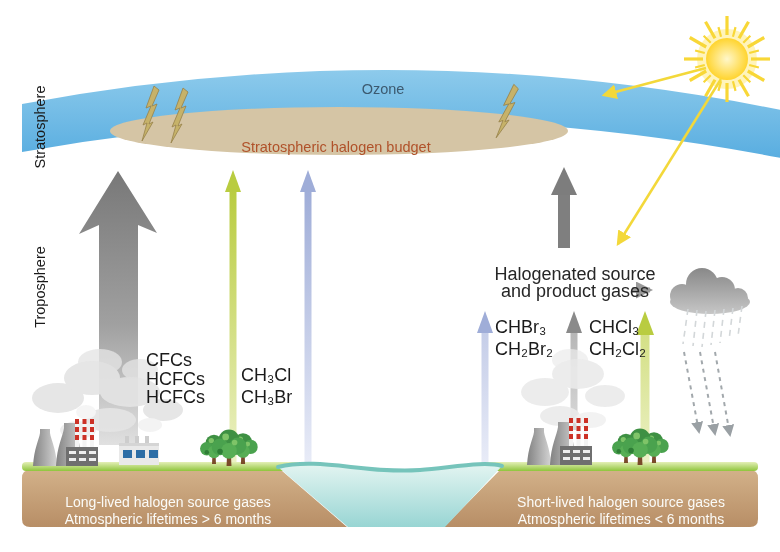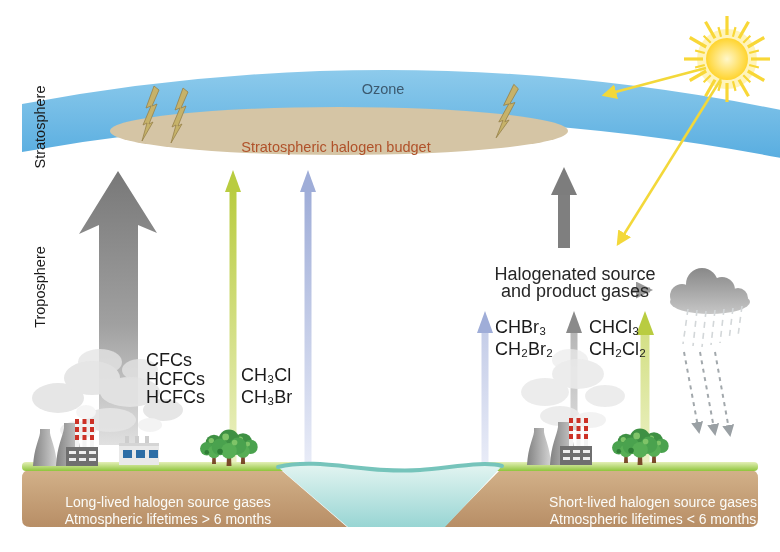--- a/index.html
+++ b/index.html
@@ -305,18 +305,18 @@
 <div class="lbl ctrx halog" style="left:575px;top:266px;">
   <span style="display:block">Halogenated source</span>
   <span style="display:block">and product gases</span>
 </div>
 
 <div class="lbl ctrx caption" style="left:168px;top:494px;">
   <span style="display:block">Long-lived halogen source gases</span>
   <span style="display:block">Atmospheric lifetimes &gt; 6 months</span>
 </div>
 
-<div class="lbl ctrx caption" style="left:621px;top:494px;margin-left:32px;">
+<div class="lbl ctrx caption" style="left:621px;top:494px;">
   <span style="display:block">Short-lived halogen source gases</span>
   <span style="display:block">Atmospheric lifetimes &lt; 6 months</span>
 </div>
 
 </div>
 
 </body></html>

